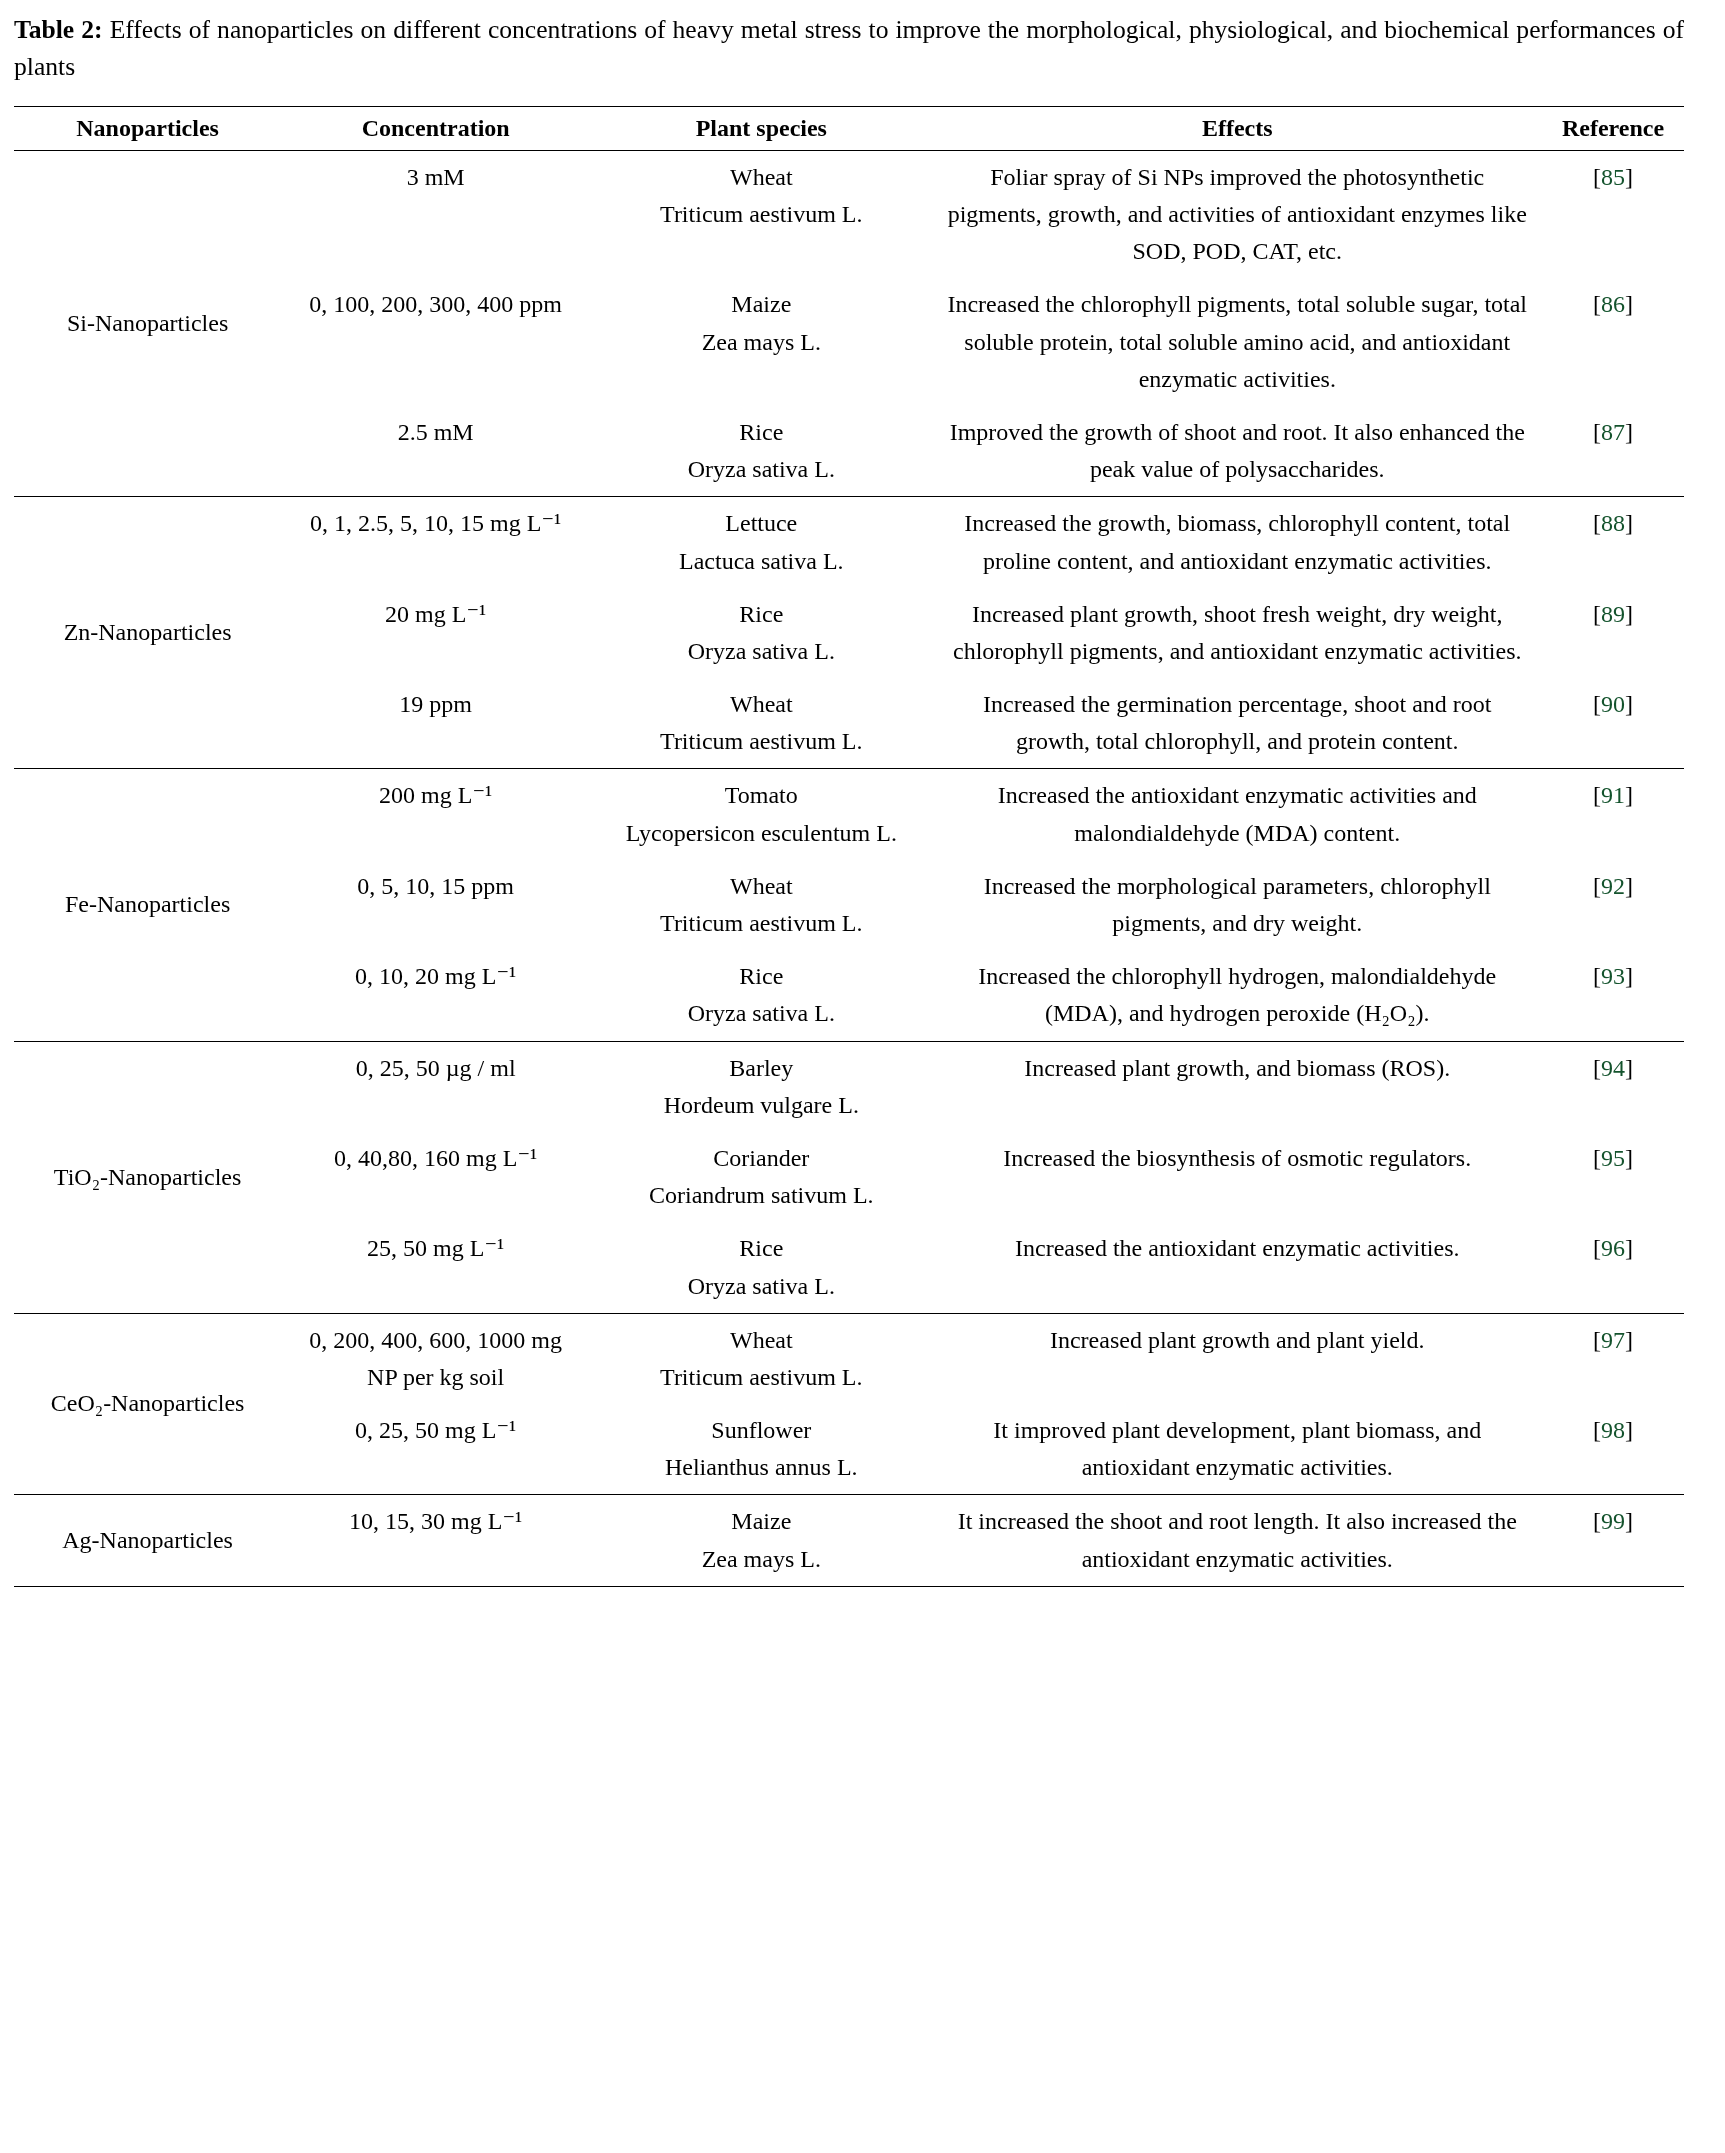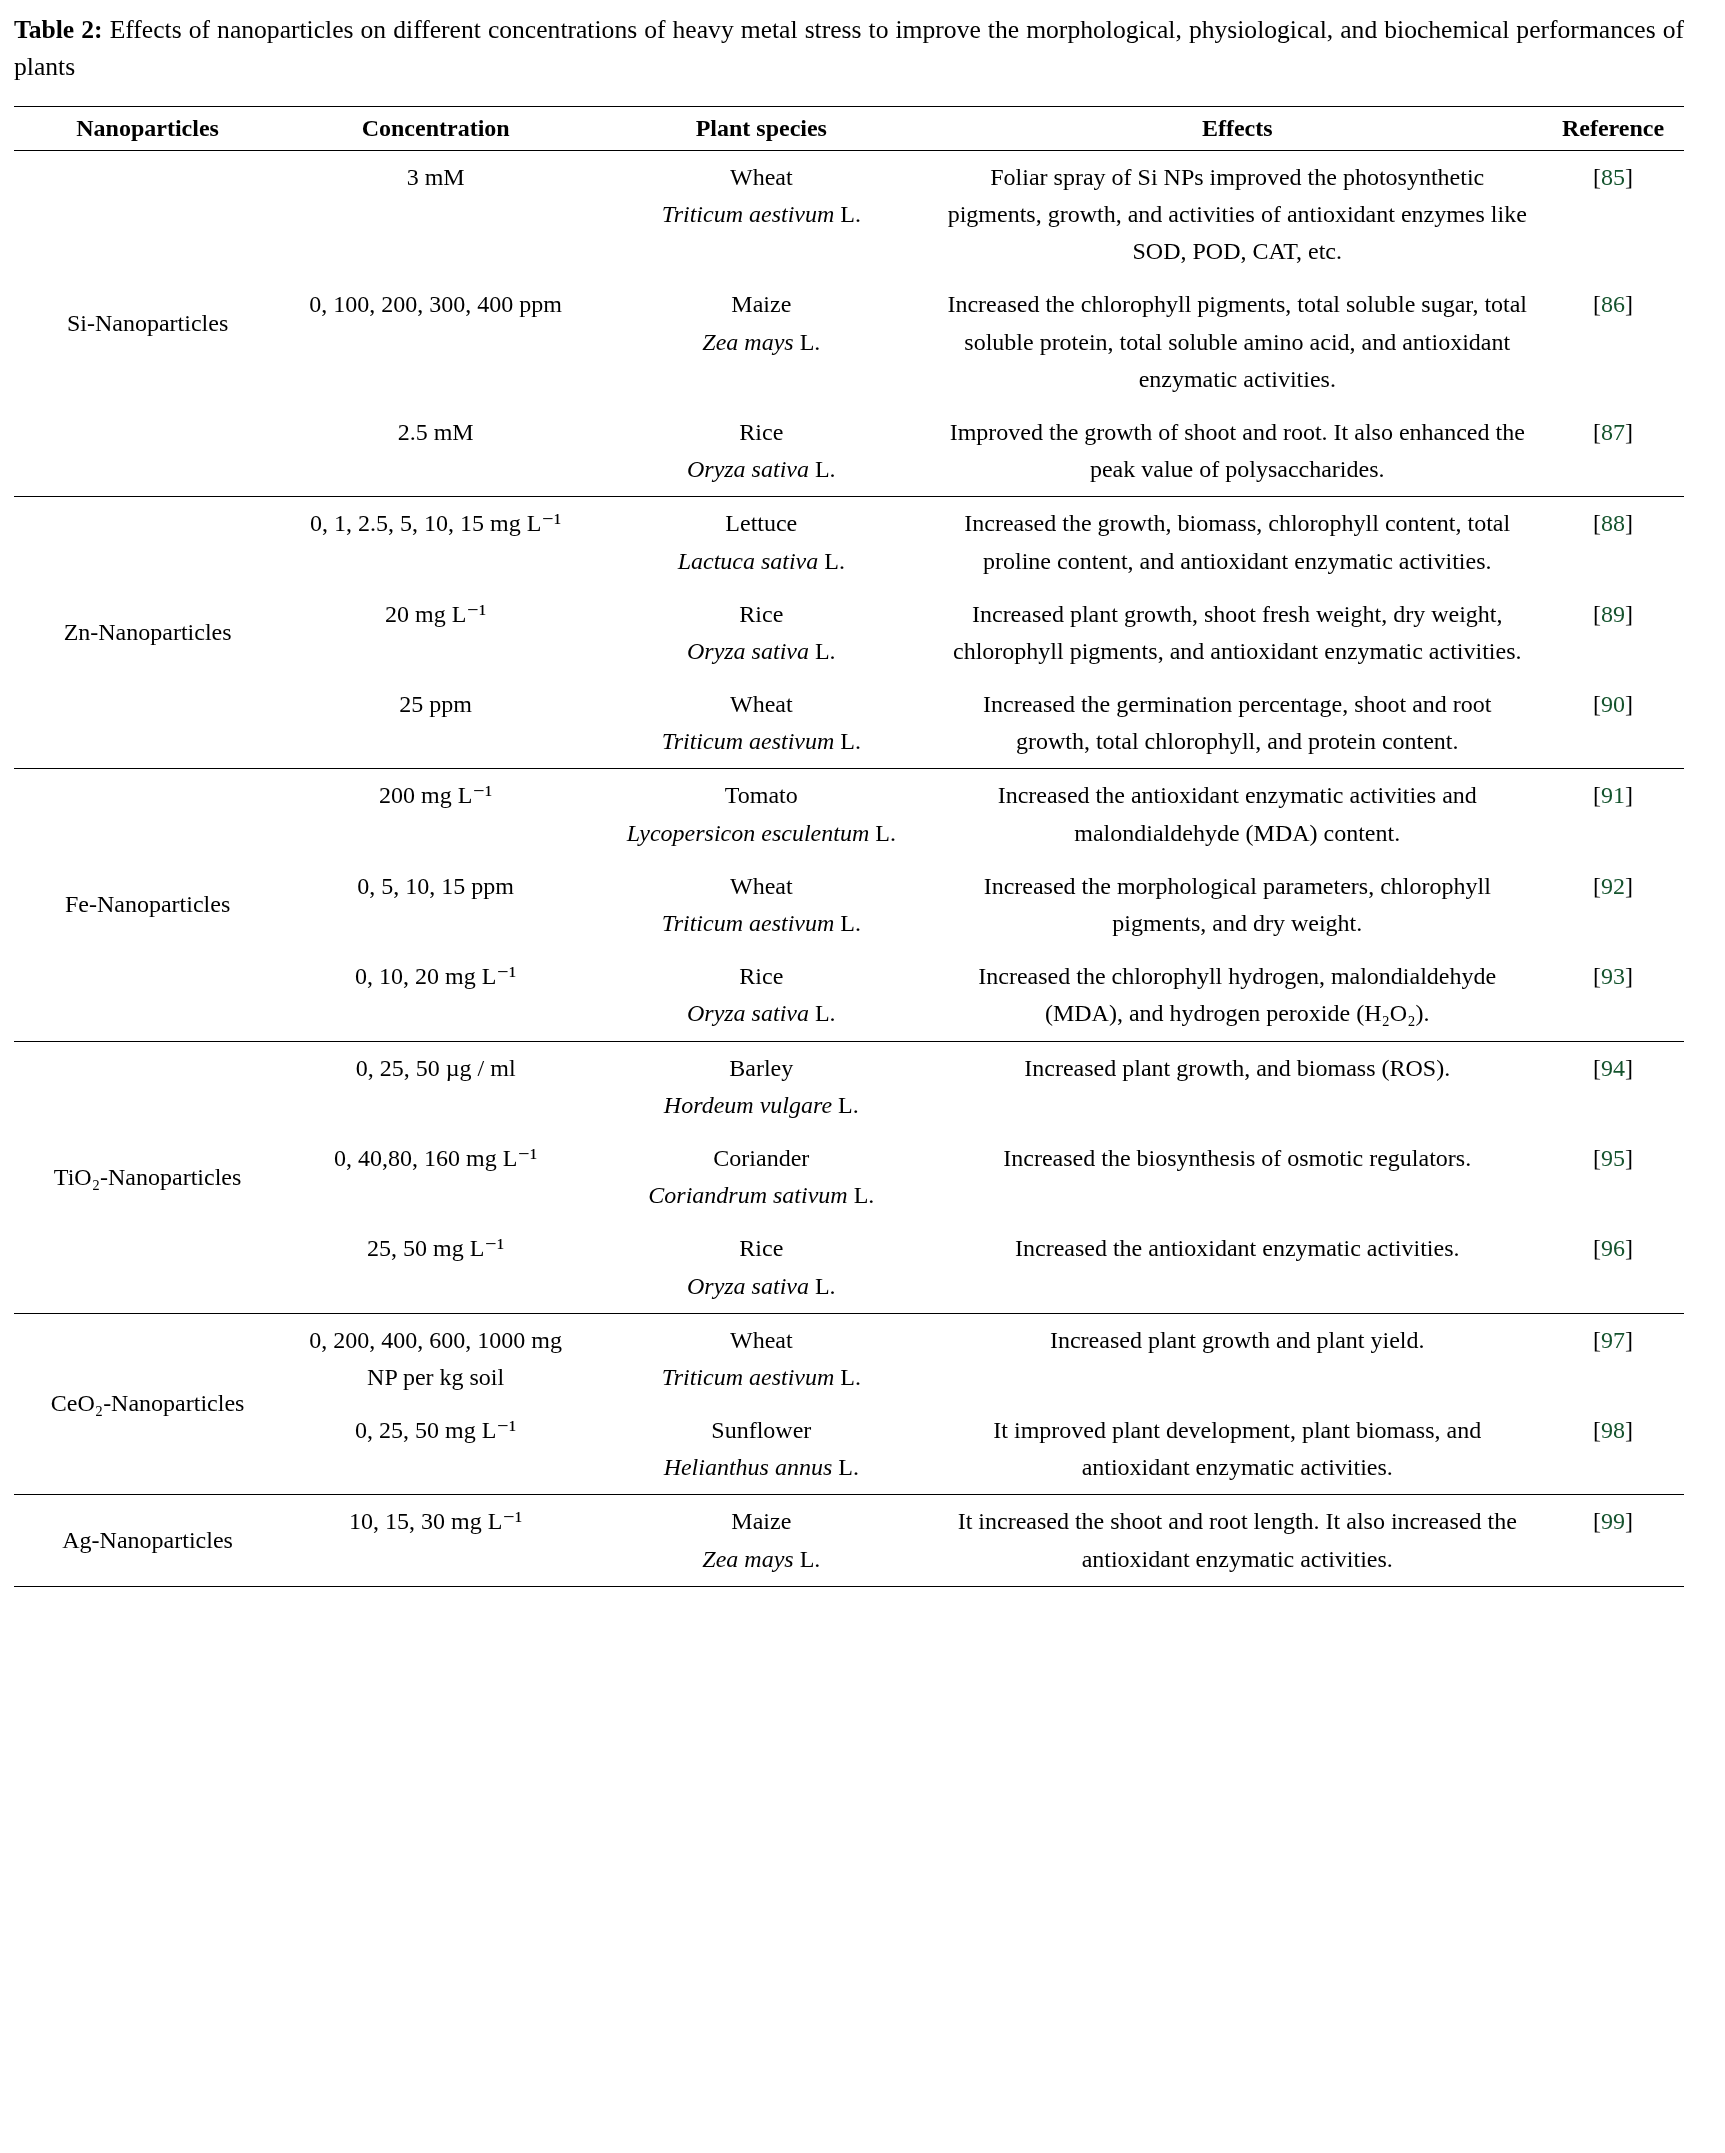--- a/index.html
+++ b/index.html
@@ -51,21 +51,21 @@
     text-align: center;
     vertical-align: top;
     padding: 8px 10.6px;
     line-height: 1.55;
   }
   td.gname {
     vertical-align: middle;
     padding-left: 3.5px;
     padding-right: 3.5px;
   }
-  td.plant .latin { font-style: italic; }
+  td.plant .latin { }
   td.ref .refnum {
     color: #14532d;
     cursor: pointer;
   }
   td.ref .bracket { color: #000000; }
 </style>
 </head>
 <body>
 
 <div class="page">
@@ -140,21 +140,21 @@
         <td class="conc">20 mg L⁻¹</td>
         <td class="plant">
           <span>Rice</span><br>
           <span class="latin">Oryza sativa</span>
           <span>L.</span>
         </td>
         <td class="effects">Increased plant growth, shoot fresh weight, dry weight, chlorophyll pigments, and antioxidant enzymatic activities.</td>
         <td class="ref"><span class="bracket">[</span><span class="refnum">89</span><span class="bracket">]</span></td>
       </tr>
       <tr>
-        <td class="conc">25 ppm</td>
+        <td class="conc">19 ppm</td>
         <td class="plant">
           <span>Wheat</span><br>
           <span class="latin">Triticum aestivum</span>
           <span>L.</span>
         </td>
         <td class="effects">Increased the germination percentage, shoot and root growth, total chlorophyll, and protein content.</td>
         <td class="ref"><span class="bracket">[</span><span class="refnum">90</span><span class="bracket">]</span></td>
       </tr>
     </tbody>
 

